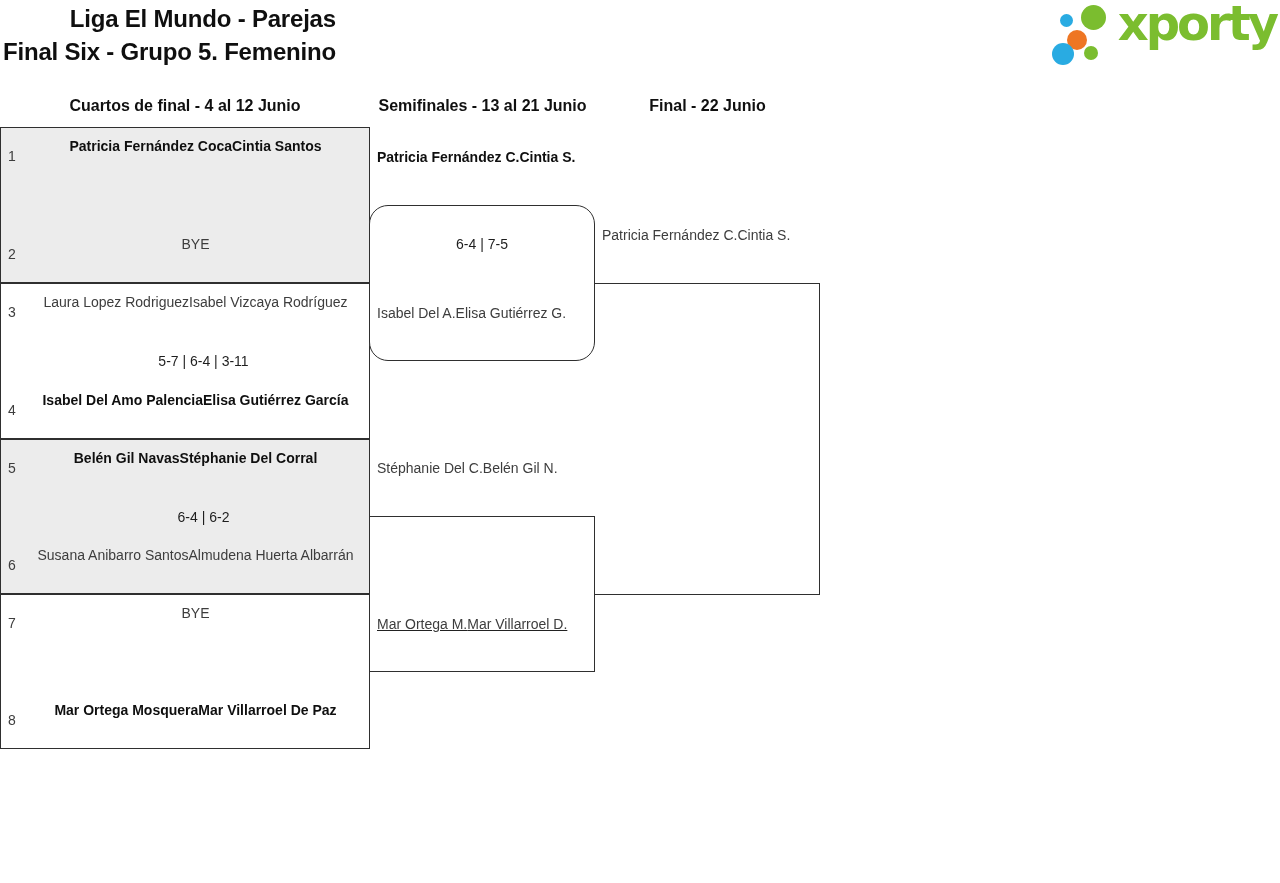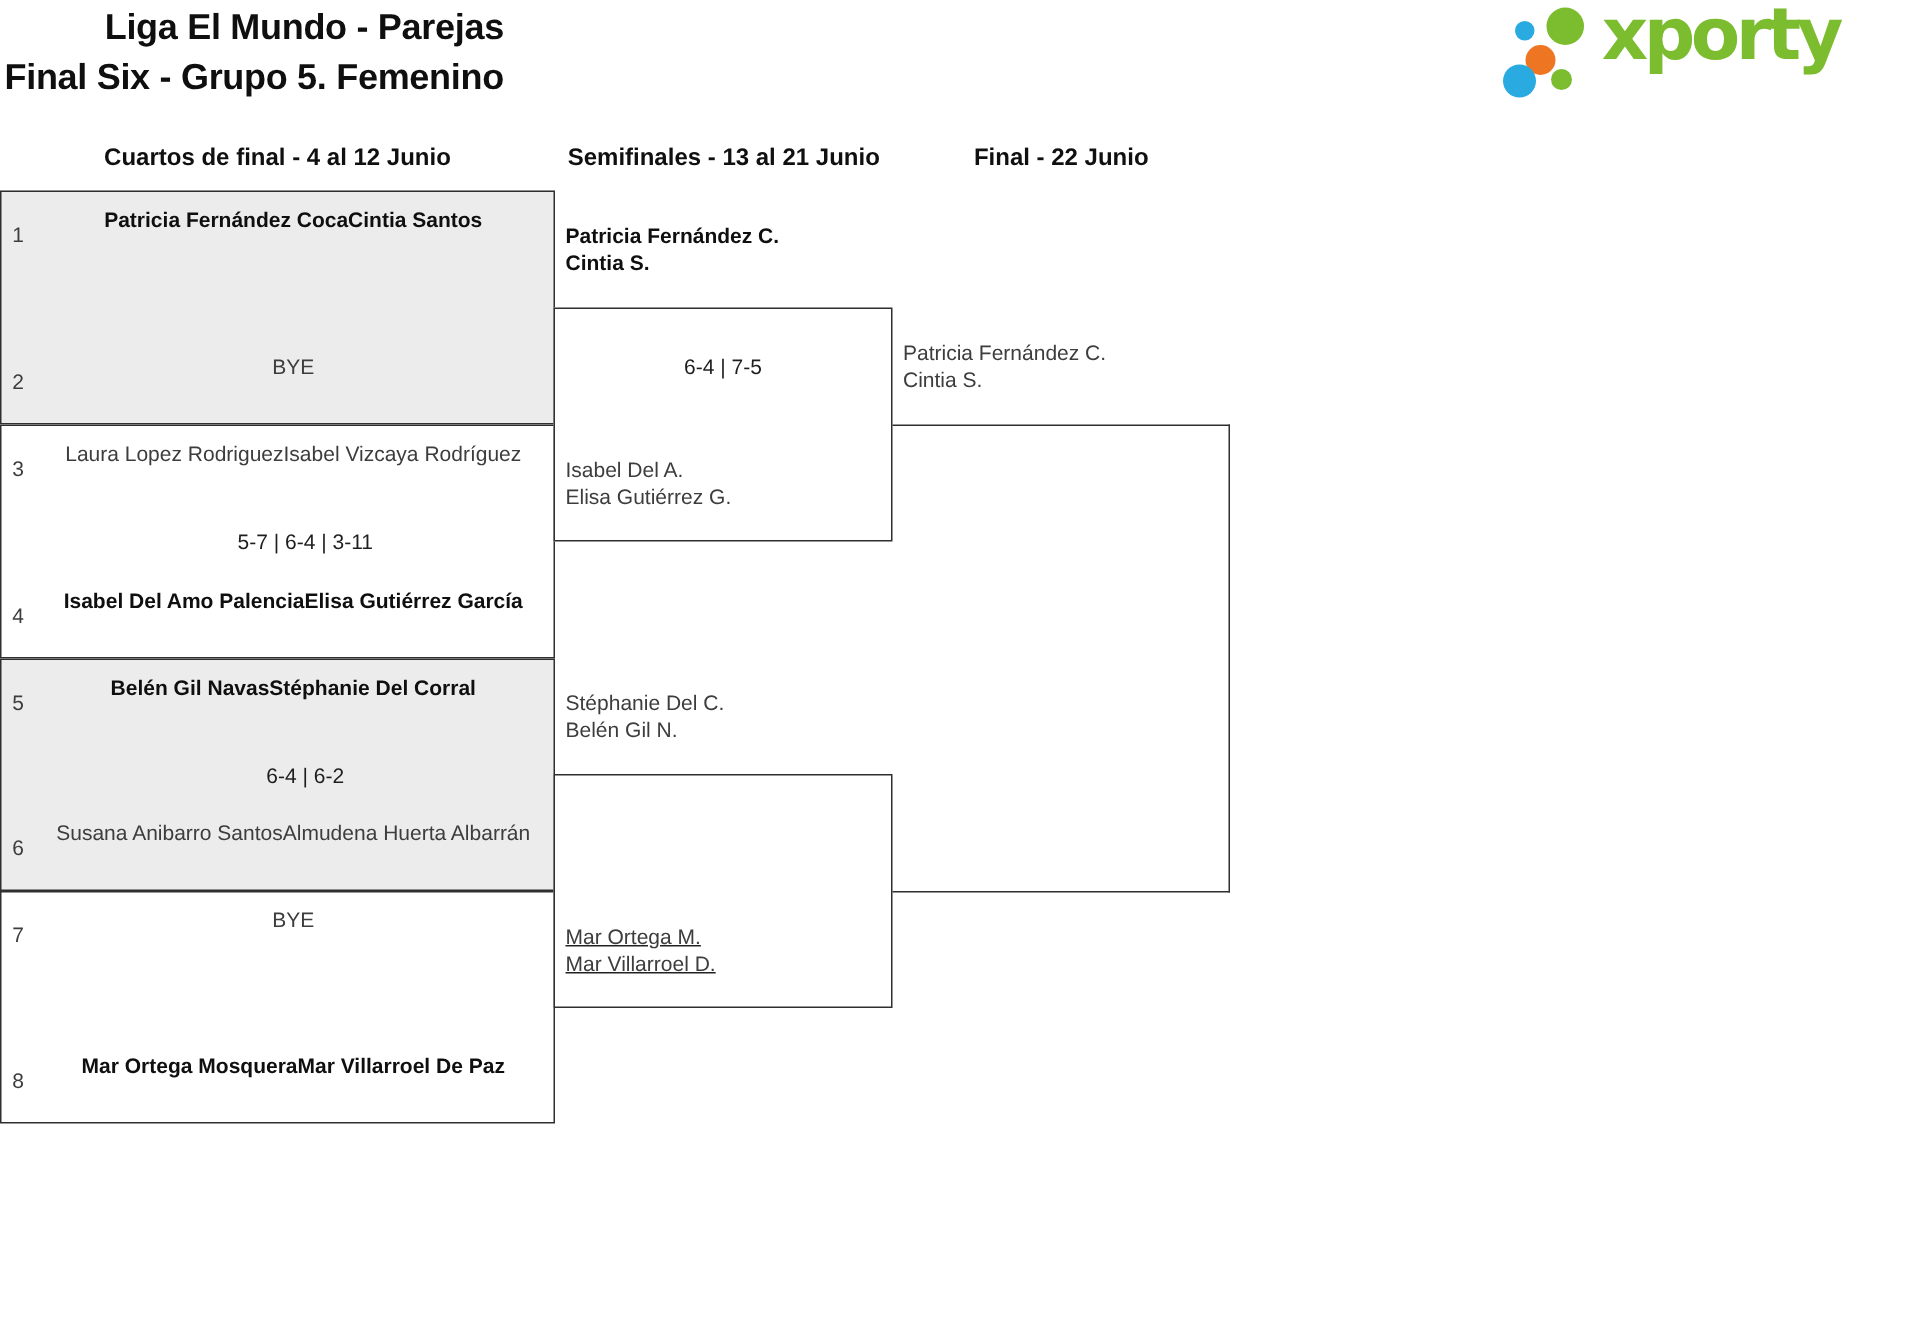--- a/index.html
+++ b/index.html
@@ -2,21 +2,21 @@
 <html><head>
 <meta charset="utf-8">
 <style>
   html,body{margin:0;padding:0;background:#fff;}
   #page{
     position:relative;width:1280px;height:883px;overflow:hidden;background:#ffffff;
     font-family:"Liberation Sans","DejaVu Sans",sans-serif;color:#222;
   }
   
   .title{position:absolute;left:3px;top:2px;font-size:24px;line-height:33px;font-weight:700;color:#0f0f0f;letter-spacing:-0.2px;text-align:right;}
-  .logo{position:absolute;left:998px;top:0;width:228px;height:72px;}
+  .logo{position:absolute;left:1048px;top:0;width:228px;height:72px;}
   .dot{position:absolute;border-radius:50%;}
   .dot-blue-sm {left:12px;top:14px;width:13px;height:13px;background:#29abe2;}
   .dot-green-lg{left:33px;top:5px;width:25px;height:25px;background:#7bbd2f;}
   .dot-orange  {left:19px;top:30px;width:20px;height:20px;background:#ee7623;}
   .dot-blue-lg {left:4px;top:43px;width:22px;height:22px;background:#29abe2;}
   .dot-green-sm{left:36px;top:46px;width:14px;height:14px;background:#7bbd2f;}
   .wordmark{
     position:absolute;left:58px;top:-5px;width:170px;text-align:right;
     font-family:"DejaVu Sans",sans-serif;font-size:48px;font-weight:800;
     letter-spacing:-3px;color:#7bbd2f;
@@ -28,38 +28,38 @@
   .rh-f {left:595px;width:225px;}
   
   .match{position:absolute;box-sizing:border-box;border:1px solid #2f2f2f;background:#fff;}
   .match.alt{background:#ececec;}
   .qf{left:0;width:370px;}
   .qf1{top:127px;height:156px;}
   .qf2{top:283px;height:156px;}
   .qf3{top:439px;height:155px;}
   .qf4{top:594px;height:155px;}
   .sf{left:369px;width:226px;}
-  .sf1{top:205px;height:156px;}
+  .sf1{top:205px;height:156px;border-radius:19px;}
   .sf2{top:516px;height:156px;}
   .final-box{left:595px;width:225px;top:283px;height:312px;border-left:none;background:transparent;}
   
   .slot{position:absolute;left:0;right:0;height:38px;}
   .slot.top{top:9px;}
   .slot.bottom{bottom:9px;}
   .seed{position:absolute;left:0;top:0;bottom:0;width:22px;display:flex;align-items:center;justify-content:center;
         font-size:14px;color:#3d3d3d;}
   .names{position:absolute;left:25px;top:0;bottom:0;right:4px;display:flex;flex-direction:row;justify-content:center;}
   .pname{font-size:14px;line-height:18px;color:#3d3d3d;white-space:nowrap;}
   .winner .pname{font-weight:700;color:#0f0f0f;}
   
   .score{position:absolute;left:0;right:0;text-align:center;font-size:14px;color:#1e1e1e;}
   .score.mid{top:50%;transform:translateY(-50%);margin-left:37px;}
   .score.sf-pos{top:30px;}
   
-  .advance{position:absolute;display:flex;flex-direction:column;}
+  .advance{position:absolute;display:flex;align-items:center;}
   .advance .pname{line-height:18px;}
   .adv-sf1-t1{left:377px;top:148px;}
   .adv-sf1-t2{left:377px;top:304px;}
   .adv-sf2-t1{left:377px;top:459px;}
   .adv-sf2-t2{left:377px;top:615px;text-decoration:underline;}
   .adv-f-t1  {left:602px;top:226px;}
 </style>
 </head>
 <body>
 

